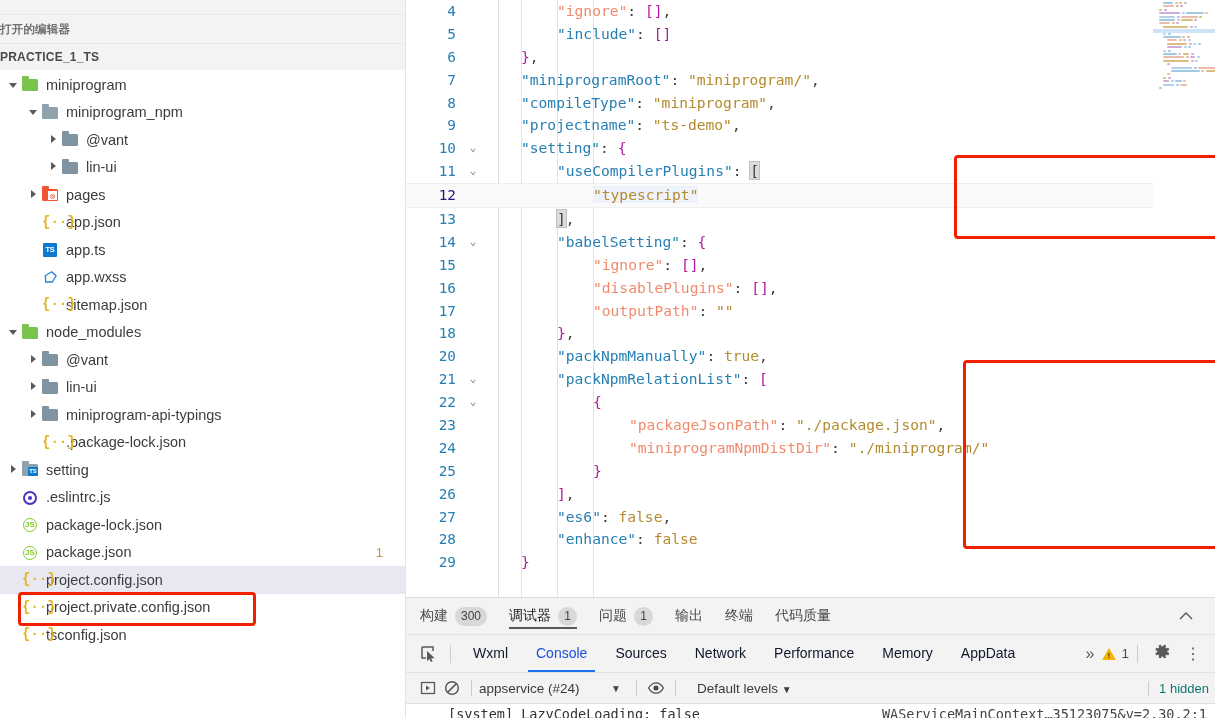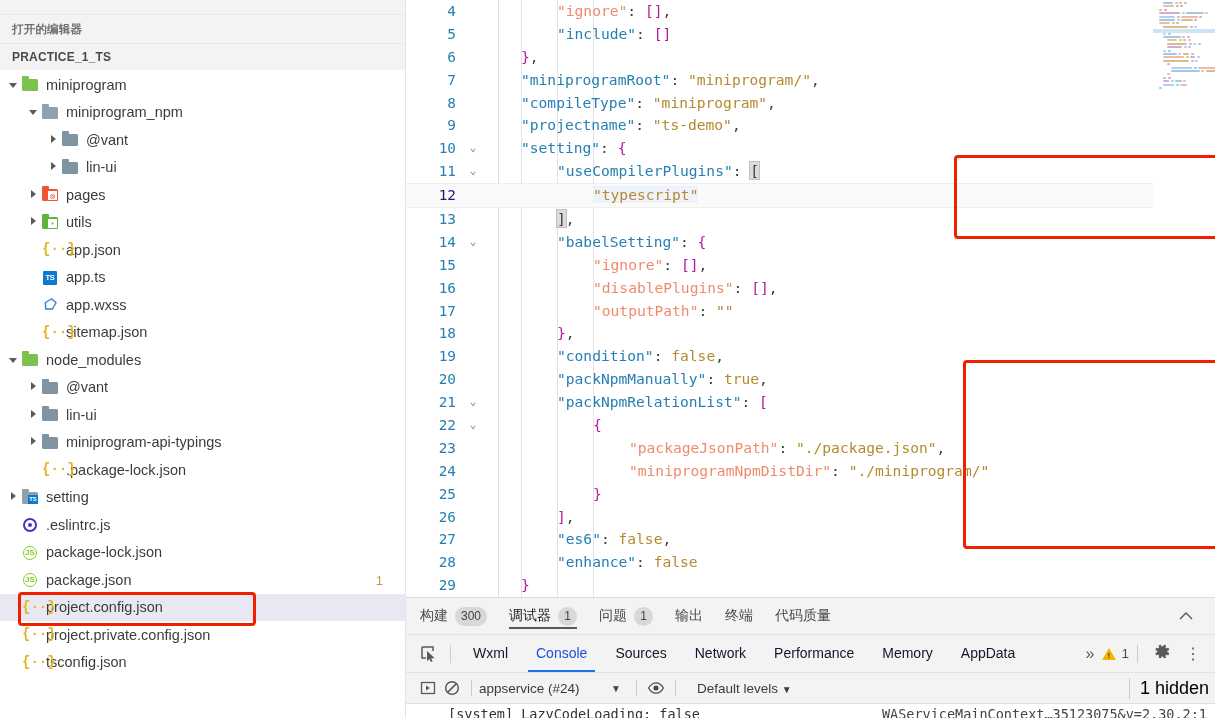--- a/index.html
+++ b/index.html
@@ -16,21 +16,20 @@
   
   .sidebar{
     width:406px;height:718px;background:#ffffff;
     border-right:1px solid #e4e4e4;
     position:relative;flex:0 0 406px;
     box-sizing:border-box;
   }
   .sb-topbar{height:14px;background:#f3f3f3;border-bottom:1px solid #e8e8e8;}
   .sb-section{
     height:28px;line-height:28px;
-    padding-left:12px;
     font-size:11.5px;font-weight:bold;color:#6f6f6f;
     background:#f3f3f3;
     letter-spacing:0.2px;
   }
   .sb-section.project{
     color:#4a4a4a;
     border-top:1px solid #e8e8e8;
     height:26px;line-height:26px;
     font-size:12px;
   }
@@ -237,21 +236,21 @@
   }
   .cb-select .caret{margin-left:auto;padding-right:8px;font-size:10px;color:#444;}
   .filter-input{
     width:228px;height:20px;background:#fff;border:1px solid #d0d0d0;border-radius:2px;
     font-size:13.5px;color:#9a9a9a;padding:0 6px;line-height:20px;
     font-family:"Liberation Sans",sans-serif;
     box-sizing:border-box;
   }
   .levels{margin-left:14px;font-size:13.5px;color:#3a3a3a;cursor:pointer;}
   .cb-right{position:absolute;right:6px;top:0;height:30px;display:flex;align-items:center;}
-  .hidden-ct{font-size:18px;color:#000000;padding-left:10px;border-left:1px solid #ccc;}
+  .hidden-ct{font-size:13px;color:#0f766e;padding-left:10px;border-left:1px solid #ccc;}
   .console-out{
     height:24px;background:#fff;border-top:1px solid #e0e0e0;position:relative;
     font-family:"DejaVu Sans Mono","Liberation Mono",monospace;
     font-size:13.5px;color:#333;
   }
   .console-msg{position:absolute;left:42px;top:2px;}
   .console-src{
     position:absolute;right:8px;top:2px;color:#444;text-decoration:underline;cursor:pointer;
   }
 </style>
@@ -299,30 +298,20 @@
         </div>
         <div class="row">
           <span style="display:inline-block;width:28px"></span>
           <span class="twisty closed"></span>
           <span class="ic">
             <span class="folder f-red">
               <span class="badgebox" style="color:#f0552f;border:1px solid #f0552f">◎</span>
             </span>
           </span>
           <span class="lbl">pages</span>
-        </div>
-        <div class="row">
-          <span style="display:inline-block;width:28px"></span>
-          <span class="twisty closed"></span>
-          <span class="ic">
-            <span class="folder f-green">
-              <span class="badgebox" style="color:#62b33c;border:1px solid #62b33c">+</span>
-            </span>
-          </span>
-          <span class="lbl">utils</span>
         </div>
         <div class="row">
           <span style="display:inline-block;width:28px"></span>
           <span class="twisty none"></span>
           <span class="ic">
             <span class="json-ic">{··}</span>
           </span>
           <span class="lbl">app.json</span>
         </div>
         <div class="row">
@@ -468,21 +457,20 @@
           <div class="cline"><span class="lnum">9</span><span class="ctext" style="left:115px"><span class="k">"projectname"</span><span class="c">: </span><span class="s">"ts-demo"</span><span class="c">,</span></span></div>
           <div class="cline"><span class="lnum">10</span><span class="fold">⌄</span><span class="ctext" style="left:115px"><span class="k">"setting"</span><span class="c">: </span><span class="p">{</span></span></div>
           <div class="cline"><span class="lnum">11</span><span class="fold">⌄</span><span class="ctext" style="left:151px"><span class="k">"useCompilerPlugins"</span><span class="c">: </span><span class="bmatch">[</span></span></div>
           <div class="cline active"><span class="lnum">12</span><span class="ctext" style="left:187px"><span class="s sel">"typescript"</span></span></div>
           <div class="cline"><span class="lnum">13</span><span class="ctext" style="left:151px"><span class="bmatch">]</span><span class="c">,</span></span></div>
           <div class="cline"><span class="lnum">14</span><span class="fold">⌄</span><span class="ctext" style="left:151px"><span class="k">"babelSetting"</span><span class="c">: </span><span class="p">{</span></span></div>
           <div class="cline"><span class="lnum">15</span><span class="ctext" style="left:187px"><span class="k2">"ignore"</span><span class="c">: </span><span class="p">[]</span><span class="c">,</span></span></div>
           <div class="cline"><span class="lnum">16</span><span class="ctext" style="left:187px"><span class="k2">"disablePlugins"</span><span class="c">: </span><span class="p">[]</span><span class="c">,</span></span></div>
           <div class="cline"><span class="lnum">17</span><span class="ctext" style="left:187px"><span class="k2">"outputPath"</span><span class="c">: </span><span class="s">""</span></span></div>
           <div class="cline"><span class="lnum">18</span><span class="ctext" style="left:151px"><span class="p">}</span><span class="c">,</span></span></div>
-          <div class="cline"><span class="lnum">19</span><span class="ctext" style="left:151px"><span class="k">"condition"</span><span class="c">: </span><span class="s">false</span><span class="c">,</span></span></div>
           <div class="cline"><span class="lnum">20</span><span class="ctext" style="left:151px"><span class="k">"packNpmManually"</span><span class="c">: </span><span class="s">true</span><span class="c">,</span></span></div>
           <div class="cline"><span class="lnum">21</span><span class="fold">⌄</span><span class="ctext" style="left:151px"><span class="k">"packNpmRelationList"</span><span class="c">: </span><span class="p">[</span></span></div>
           <div class="cline"><span class="lnum">22</span><span class="fold">⌄</span><span class="ctext" style="left:187px"><span class="p">{</span></span></div>
           <div class="cline"><span class="lnum">23</span><span class="ctext" style="left:223px"><span class="k2">"packageJsonPath"</span><span class="c">: </span><span class="s">"./package.json"</span><span class="c">,</span></span></div>
           <div class="cline"><span class="lnum">24</span><span class="ctext" style="left:223px"><span class="k2">"miniprogramNpmDistDir"</span><span class="c">: </span><span class="s">"./miniprogram/"</span></span></div>
           <div class="cline"><span class="lnum">25</span><span class="ctext" style="left:187px"><span class="p">}</span></span></div>
           <div class="cline"><span class="lnum">26</span><span class="ctext" style="left:151px"><span class="p">]</span><span class="c">,</span></span></div>
           <div class="cline"><span class="lnum">27</span><span class="ctext" style="left:151px"><span class="k">"es6"</span><span class="c">: </span><span class="s">false</span><span class="c">,</span></span></div>
           <div class="cline"><span class="lnum">28</span><span class="ctext" style="left:151px"><span class="k">"enhance"</span><span class="c">: </span><span class="s">false</span></span></div>
           <div class="cline"><span class="lnum">29</span><span class="ctext" style="left:115px"><span class="p">}</span></span></div>

